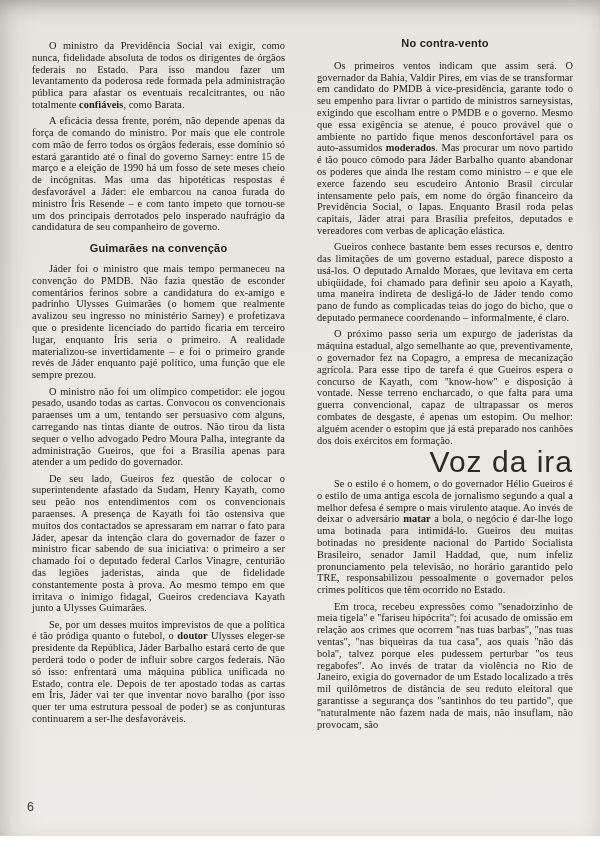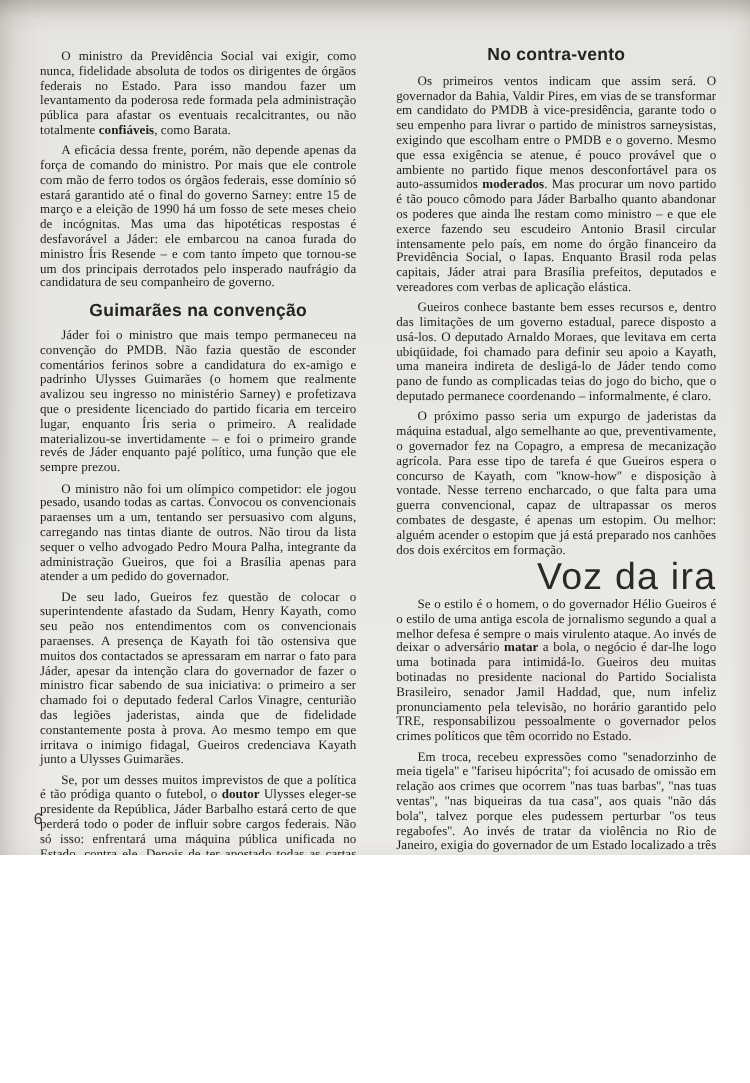--- a/index.html
+++ b/index.html
@@ -1,18 +1,18 @@
 <!DOCTYPE html>
 <html lang="pt"><head>
 <meta charset="utf-8">
 <style>
   html,body { margin:0; padding:0; }
   .page {
     position:relative;
-    width:600px; height:684px;
+    width:600px; height:836px;
     background: linear-gradient(180deg, #dcdad5 0px, #e7e5e0 16px, #eae8e3 60%, #edebe7 100%);
     box-shadow: inset 22px 0 36px -24px rgba(95,90,80,.40),
                 inset 0 16px 26px -16px rgba(95,90,80,.45),
                 inset -14px 0 30px -24px rgba(95,90,80,.25);
     overflow:hidden;
     color:#1e1d1b;
     text-decoration:underline;
   }
   .col {
     position:absolute;
@@ -22,21 +22,21 @@
     text-align:justify;
     letter-spacing:.05px;
   }
   .col-left  { left:32px;  top:40px; width:253px; }
   .col-right { left:317px; top:36px; width:256px; }
   .col p { margin:0 0 4.5px 0; text-indent:17px; }
   .col p b { font-weight:bold; }
   .section-heading {
     font-family:"Liberation Sans", sans-serif;
     font-weight:bold;
-    font-size:14px;
+    font-size:11px;
     letter-spacing:.2px;
     text-align:center;
     text-indent:0;
     color:#242320;
     margin:10px 0 8px 0;
   }
   .col-right .section-heading { margin-top:2px; margin-bottom:10px; }
   .headline {
     font-family:"Liberation Sans", sans-serif;
     font-weight:400;

